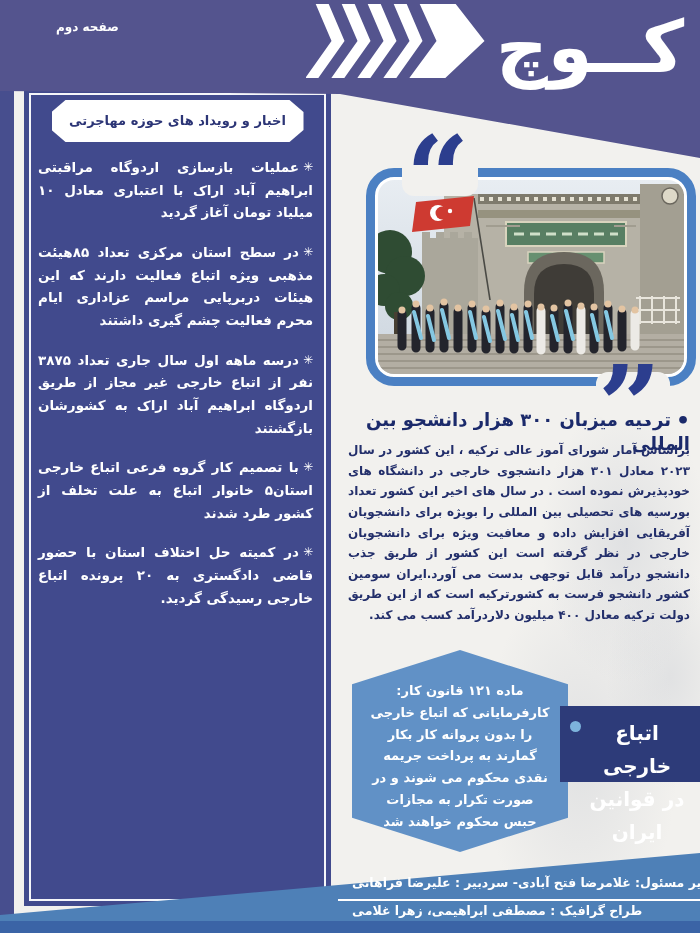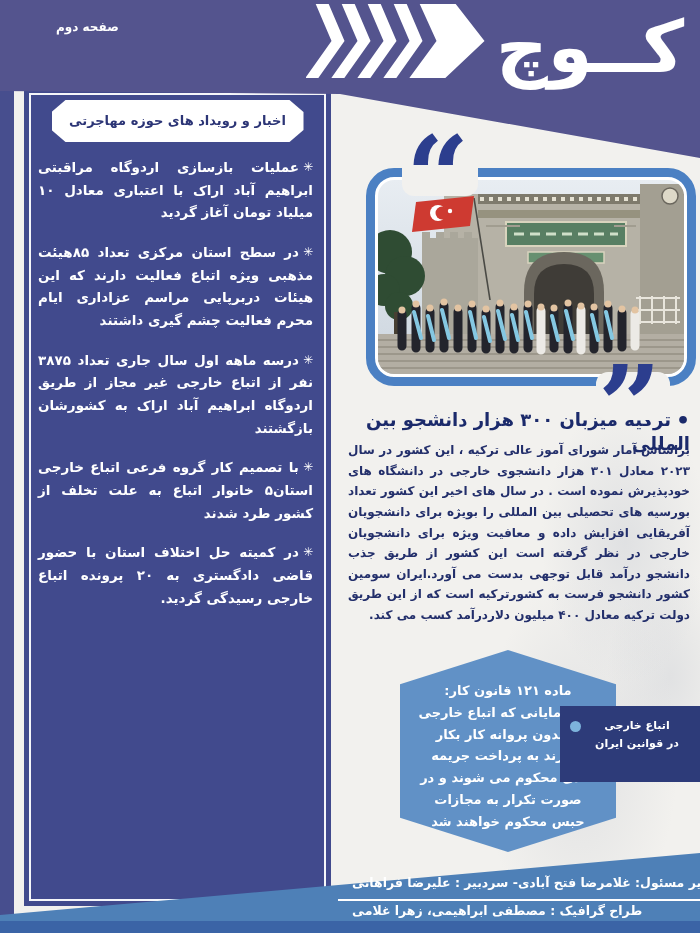--- a/index.html
+++ b/index.html
@@ -47,26 +47,26 @@
   .q-close{left:598px;top:352px;}
 
   .headline{right:10px;top:408px;width:340px;text-align:right;color:#1b2a6b;font-size:18px;z-index:3;}
   .headline .dot{font-size:22px;vertical-align:-2px;margin-left:5px;}
   .body-text{right:10px;top:440px;width:342px;color:#232f6b;font-size:12px;line-height:1.72;
     text-align:justify;z-index:3;}
 
   
   .hexagon{left:352px;top:650px;width:216px;height:202px;background:#6191c6;z-index:3;
     clip-path:polygon(50% 0,100% 17%,100% 83%,50% 100%,0 83%,0 17%);
-    color:#fff;text-align:center;margin-left:48px;}
+    color:#fff;text-align:center;}
   .hexagon .inner{padding:30px 16px 0;font-size:13px;line-height:1.68;}
 
   
   .label-box{left:560px;top:706px;width:140px;height:76px;background:#2d3b79;z-index:3;color:#fff;}
-  .label-box .txt{position:absolute;right:10px;left:24px;top:11px;text-align:center;font-size:11px;line-height:1.65;}
+  .label-box .txt{position:absolute;right:10px;left:24px;top:11px;text-align:center;font-size:20px;line-height:1.65;}
   .label-dot{position:absolute;left:10px;top:15px;width:11px;height:11px;border-radius:50%;background:#7db3dc;}
 
   
   .footer-band{left:0;top:840px;width:700px;height:93px;background:#4e80b7;z-index:5;
     clip-path:polygon(0 75px,700px 13px,700px 93px,0 93px);}
   .footer-strip{left:0;top:921px;width:700px;height:12px;background:#3b64a6;z-index:6;}
   .credit{color:#fff;font-size:12.5px;white-space:nowrap;z-index:7;text-align:left;}
   .credit-1{left:352px;top:875px;}
   .credit-2{left:352px;top:903px;text-align:right;}
   .credit-sep{left:338px;top:899px;width:362px;height:2px;background:#fff;z-index:7;}

